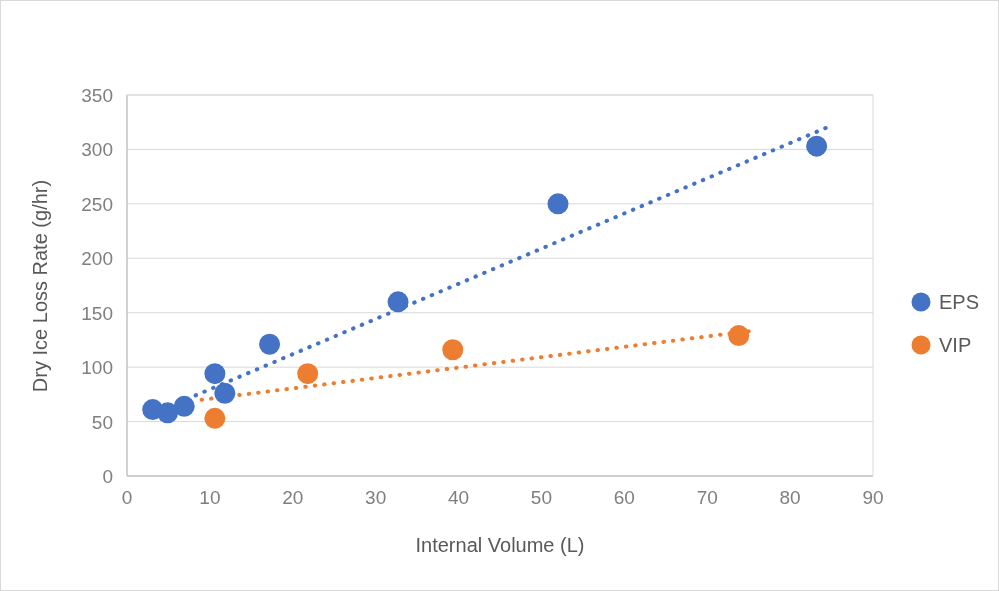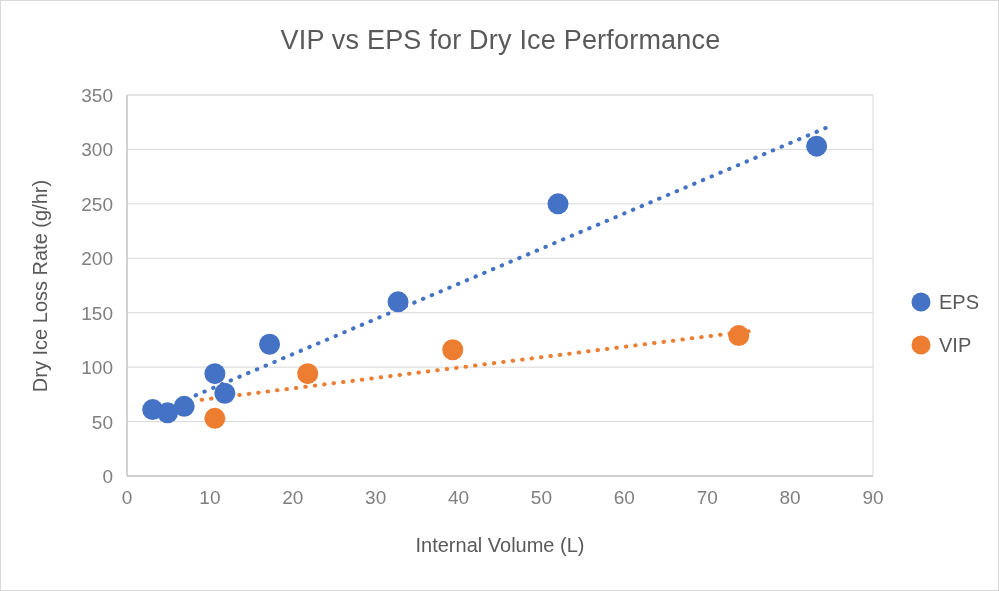--- a/index.html
+++ b/index.html
@@ -55,21 +55,20 @@
   .axisline {
     stroke: #bfbfbf;
     stroke-width: 1.4;
   }
 </style>
 </head>
 <body>
 
 <div id="root">
 
-  <div id="chart-title">VIP vs EPS for Dry Ice Performance</div>
 
   <svg id="plot-svg" width="999" height="591">
     <g id="gridlines-group">
         <line x1="126" y1="420.57142857142856" x2="872" y2="420.57142857142856" class="gridline"></line>
         <line x1="126" y1="366.14285714285717" x2="872" y2="366.14285714285717" class="gridline"></line>
         <line x1="126" y1="311.7142857142857" x2="872" y2="311.7142857142857" class="gridline"></line>
         <line x1="126" y1="257.28571428571433" x2="872" y2="257.28571428571433" class="gridline"></line>
         <line x1="126" y1="202.85714285714283" x2="872" y2="202.85714285714283" class="gridline"></line>
         <line x1="126" y1="148.42857142857144" x2="872" y2="148.42857142857144" class="gridline"></line>
         <line x1="126" y1="94" x2="872" y2="94" class="gridline"></line>

